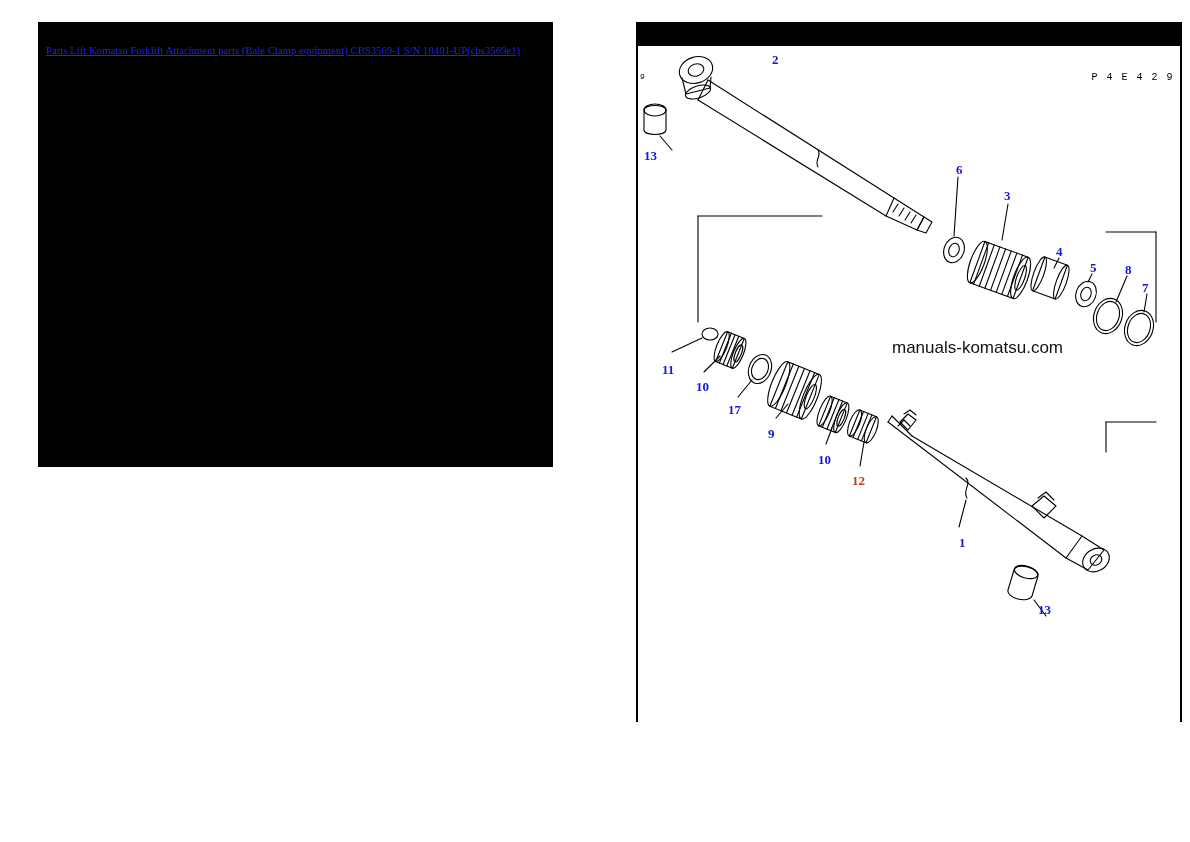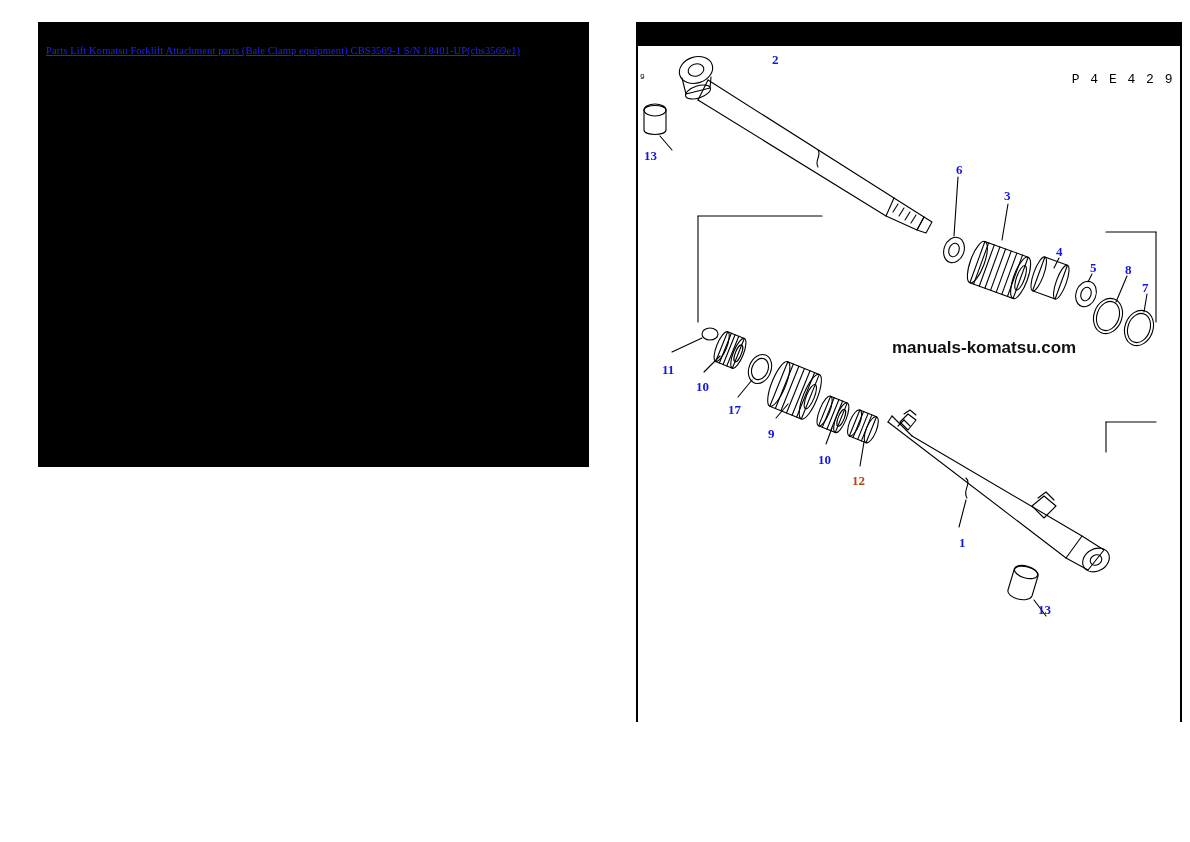--- a/index.html
+++ b/index.html
@@ -16,21 +16,20 @@
   }
 
   
   #left-panel {
     position: absolute;
     left: 38px;
     top: 22px;
     width: 515px;
     height: 445px;
     background: #000000;
-    padding-left: 36px;
   }
   #breadcrumb-link {
     position: absolute;
     left: 8px;
     top: 22px;
     width: 500px;
     color: #2222ee;
     font-size: 10.5px;
     line-height: 13px;
     text-decoration: underline;
@@ -77,31 +76,31 @@
     left: 4px;
     top: 50px;
     font-size: 8px;
     color: #000;
     font-family: "Liberation Mono", monospace;
   }
   #page-code {
     position: absolute;
     right: 8px;
     top: 50px;
-    font-size: 13px;
+    font-size: 10px;
     color: #000;
     letter-spacing: 1.5px;
     font-family: "Liberation Mono", monospace;
   }
   #watermark {
     position: absolute;
     left: 256px;
     top: 316px;
     font-size: 17px;
-    font-weight: bold;
+    font-weight: normal;
     color: #111111;
     font-family: "Liberation Sans", sans-serif;
     white-space: nowrap;
   }
   .callout {
     position: absolute;
     color: #1515e0;
     font-size: 13px;
     font-weight: bold;
     font-family: "Liberation Serif", serif;

